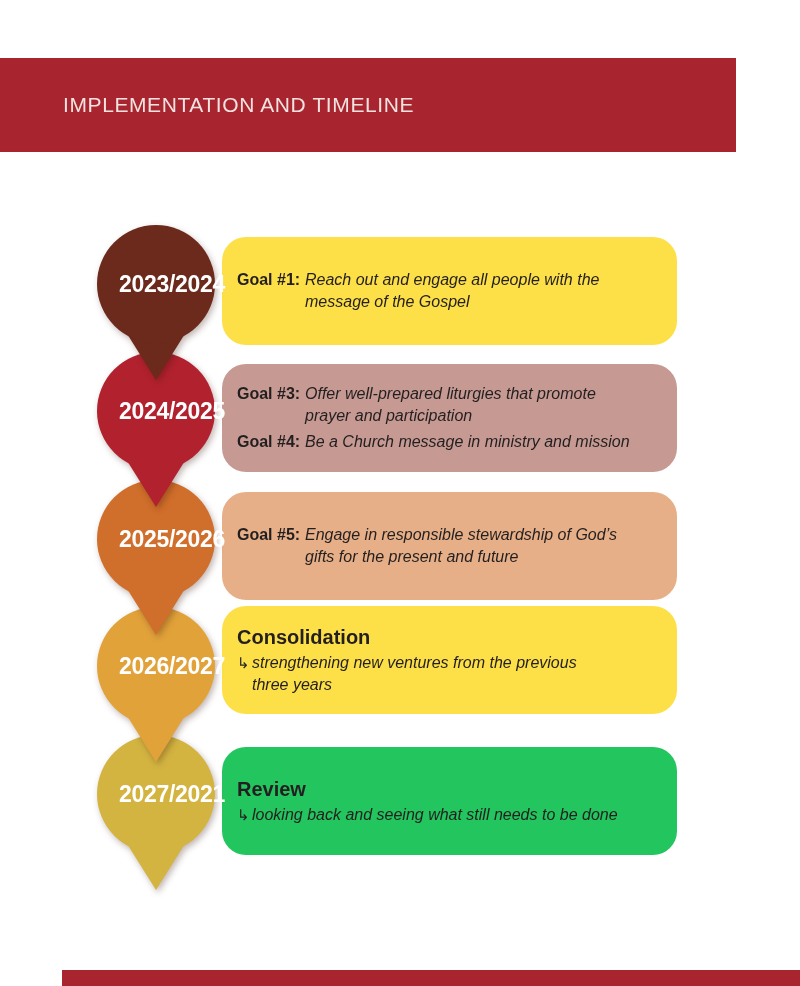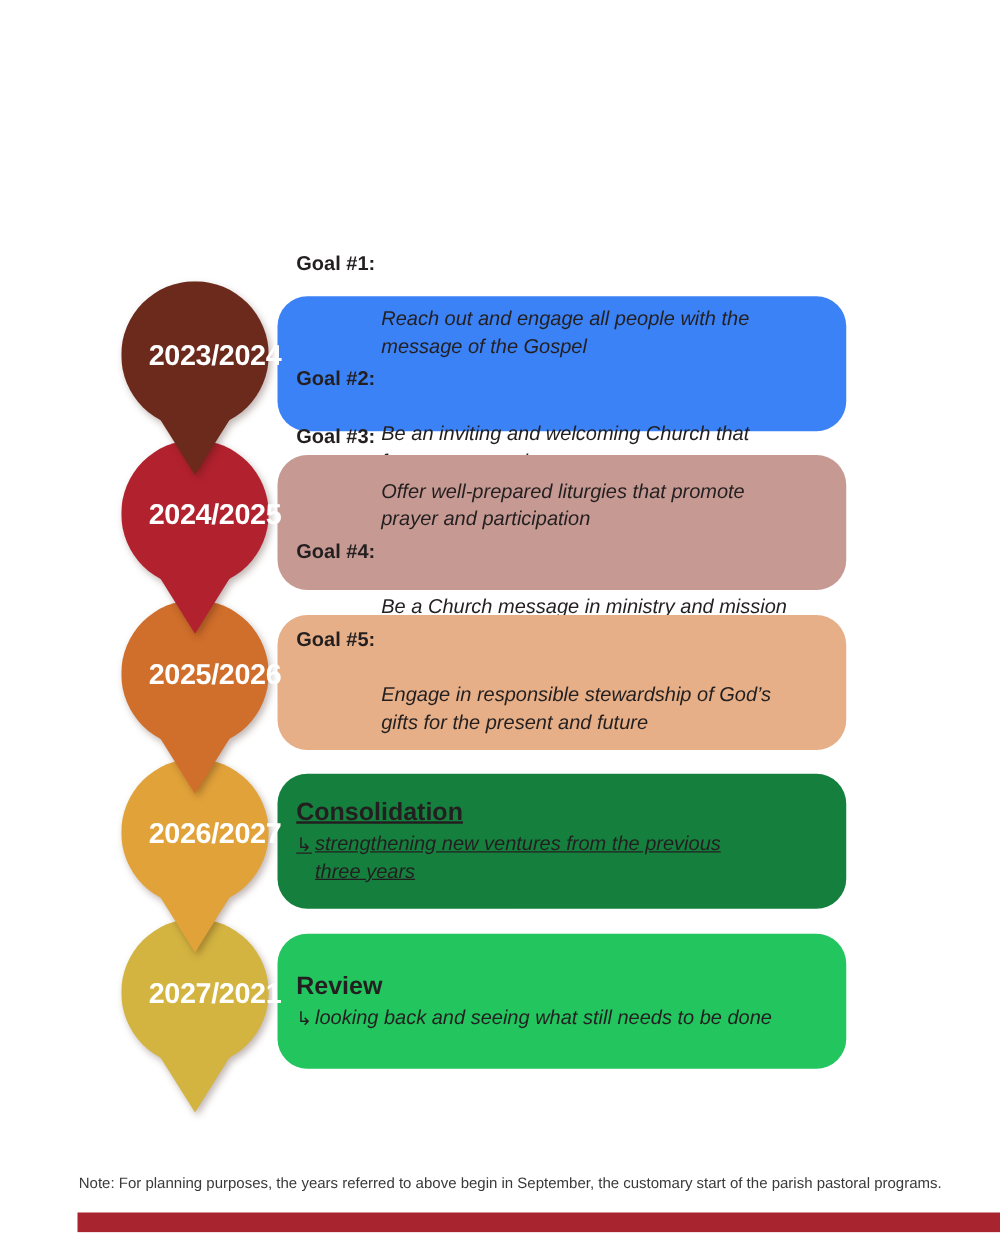--- a/index.html
+++ b/index.html
@@ -76,21 +76,20 @@
   }
   .goal-label {
     flex: none;
     width: 68px;
     font-weight: bold;
   }
   .goal-body {
     flex: 1;
     font-style: italic;
     white-space: pre-line;
-    margin-top: 44px;
   }
   .phase-heading {
     font-weight: bold;
     font-size: 20px;
     line-height: 24px;
     margin-bottom: 3px;
   }
   .phase-note {
     display: flex;
     font-size: 16px;
@@ -120,32 +119,30 @@
     top: 970px;
     width: 738px;
     height: 16px;
   }
 </style>
 </head>
 <body>
 
 <div class="page">
 
-
-  <div class="row-box" style="top: 237px; background-color: #3b82f6;">
+  <div class="header-bar" style="background-color: rgb(168, 36, 47);">
+    <div class="header-title">IMPLEMENTATION AND TIMELINE</div>
+  </div>
+
+  <div class="row-box" style="top: 237px; background-color: #fde047;">
     <div class="goal">
       <span class="goal-label">Goal #1:</span>
       <span class="goal-body">Reach out and engage all people with the
 message of the Gospel</span>
     </div>
-    <div class="goal">
-      <span class="goal-label">Goal #2:</span>
-      <span class="goal-body">Be an inviting and welcoming Church that
-fosters community</span>
-    </div>
   </div>
 
   <div class="row-box" style="top: 364px; background-color: rgb(198, 154, 147);">
     <div class="goal">
       <span class="goal-label">Goal #3:</span>
       <span class="goal-body">Offer well-prepared liturgies that promote
 prayer and participation</span>
     </div>
     <div class="goal">
       <span class="goal-label">Goal #4:</span>
@@ -154,21 +151,21 @@
   </div>
 
   <div class="row-box" style="top: 492px; background-color: rgb(230, 175, 135);">
     <div class="goal">
       <span class="goal-label">Goal #5:</span>
       <span class="goal-body">Engage in responsible stewardship of God’s
 gifts for the present and future</span>
     </div>
   </div>
 
-  <div class="row-box" style="top: 619px; background-color: #15803d; text-decoration: underline;">
+  <div class="row-box" style="top: 606px; background-color: #fde047;">
     <div class="phase-heading">Consolidation</div>
     <div class="phase-note">
       <span class="arrow">↳</span>
       <span class="phase-note-text">strengthening new ventures from the previous
 three years</span>
     </div>
   </div>
 
   <div class="row-box" style="top: 747px; background-color: #22c55e;">
     <div class="phase-heading">Review</div>
@@ -211,16 +208,15 @@
   </div>
 
   <div class="pin" style="top: 735px; z-index: 16; color: rgb(211, 180, 65);">
     <svg width="118" height="155" viewBox="0 0 118 155">
       <path d="M22,96 L59,155 L96,96 Z" fill="currentColor"></path>
       <circle cx="59" cy="59" r="59" fill="currentColor"></circle>
     </svg>
     <div class="year">2027/2021</div>
   </div>
 
-  <div class="footer-note">Note: For planning purposes, the years referred to above begin in September, the customary start of the parish pastoral programs.</div>
   <div class="bottom-bar" style="background-color: rgb(168, 36, 47);"></div>
 
 </div>
 
 </body></html>

